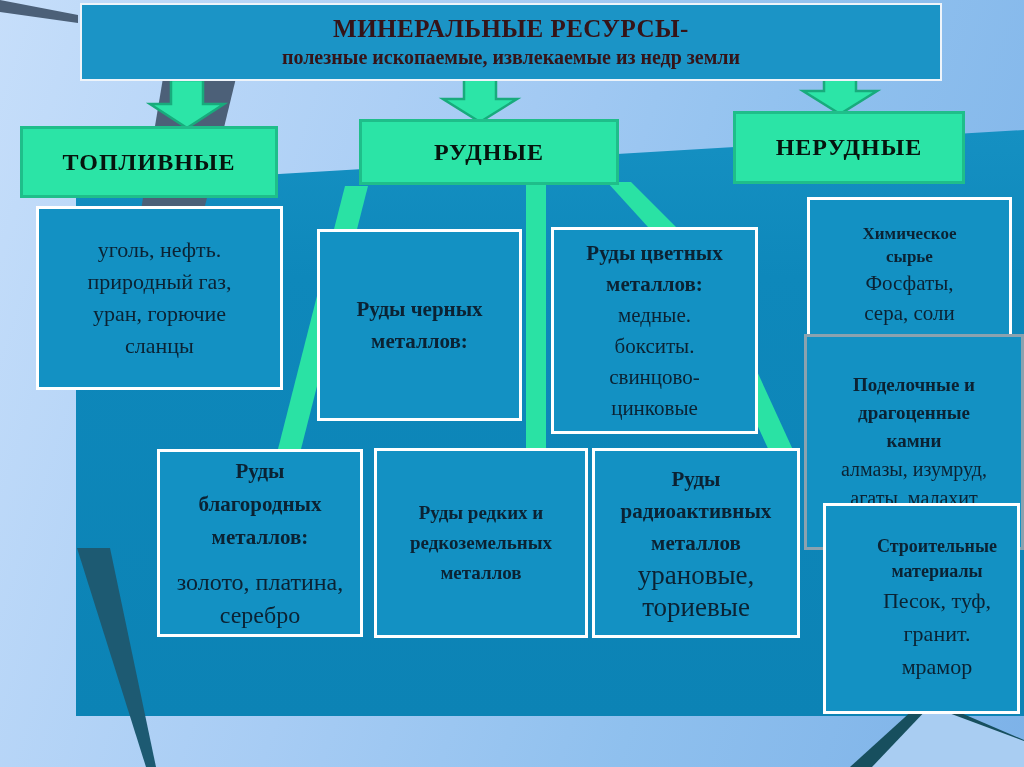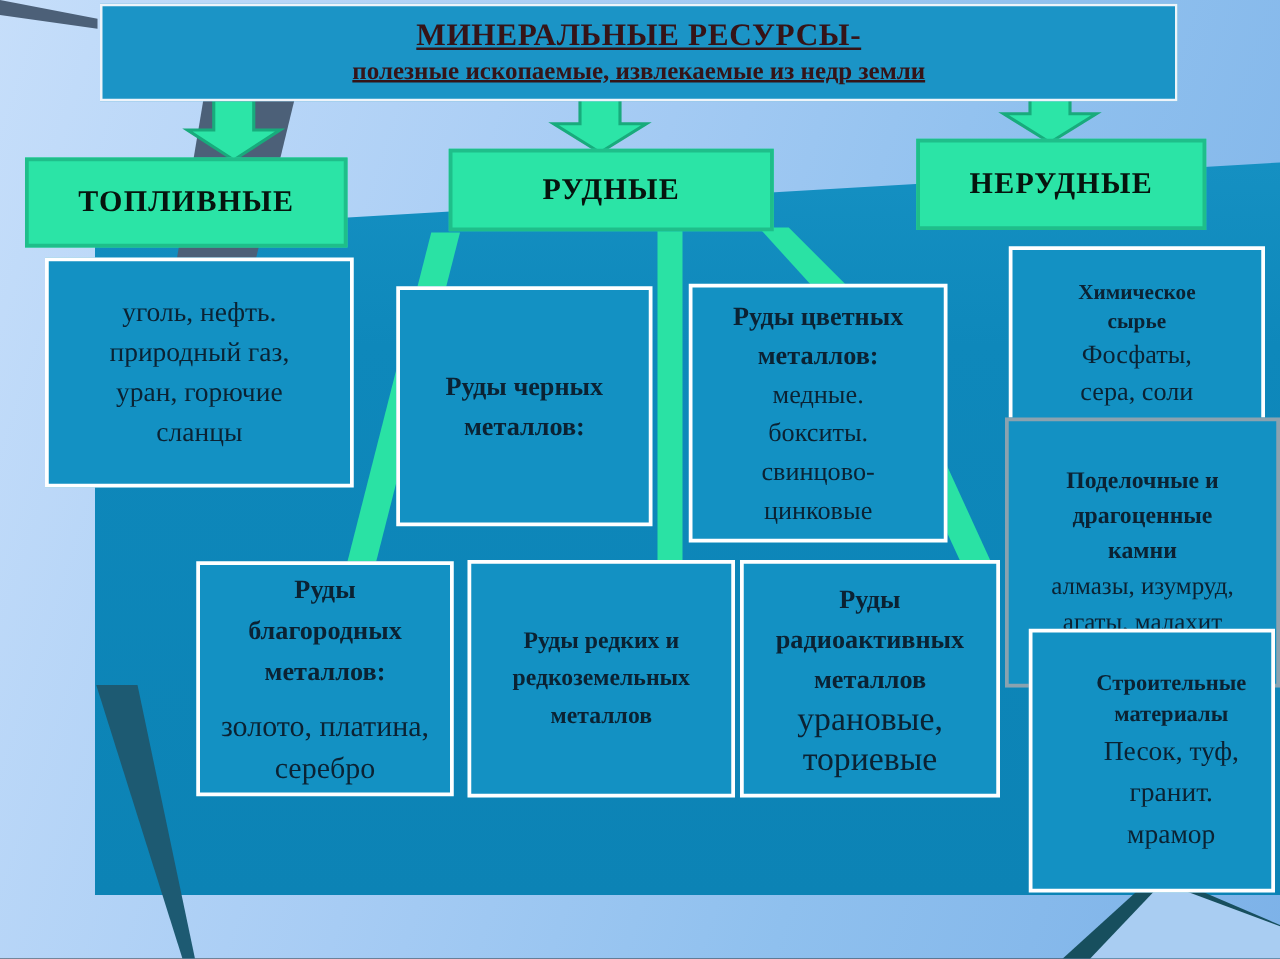--- a/index.html
+++ b/index.html
@@ -7,21 +7,21 @@
     position:relative;width:1024px;height:767px;overflow:hidden;
     font-family:"Liberation Serif","DejaVu Serif",serif;
     background:linear-gradient(108deg,#c6defa 0%,#a7ccf4 40%,#8fc0ee 68%,#7db2e8 100%);
   }
   .bg-svg{position:absolute;left:0;top:0;width:1024px;height:767px;}
   
   .title-box{
     position:absolute;left:80px;top:3px;width:858px;height:74px;
     background:#1b94c6;border:2px solid #eef4fa;
     display:flex;flex-direction:column;justify-content:center;align-items:center;
-    color:#351418;text-align:center;text-decoration:underline;
+    color:#351418;text-align:center;
   }
   .title-line1{font-weight:bold;font-size:25px;line-height:30px;letter-spacing:.5px;}
   .title-line2{font-weight:bold;font-size:20px;line-height:26px;}
   
   .cat{
     position:absolute;background:#2be4a6;border:3px solid #1fbe8a;
     display:flex;justify-content:center;align-items:center;
     font-weight:bold;font-size:24px;color:#06140e;letter-spacing:1px;text-align:center;
   }
   .cat-fuel{left:20px;top:126px;width:252px;height:66px;}

